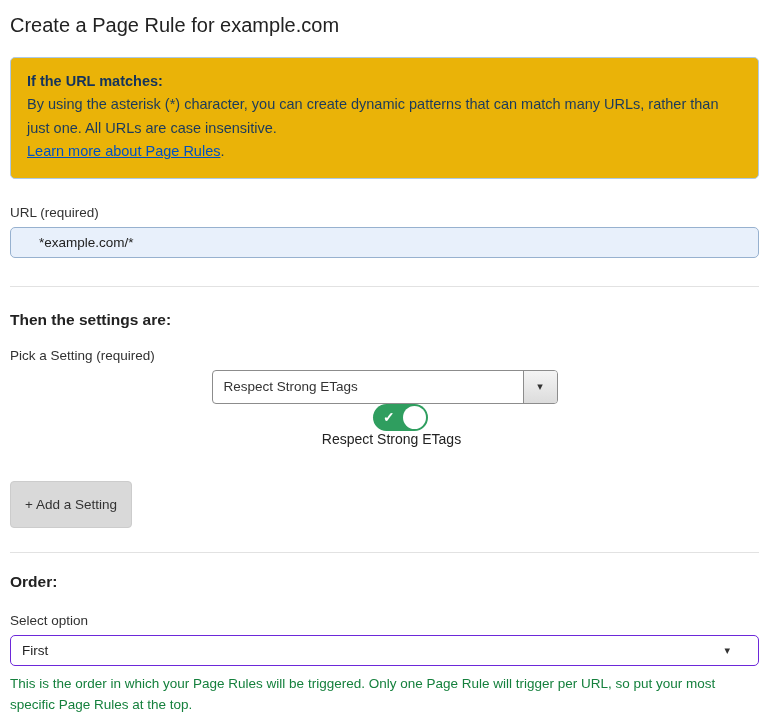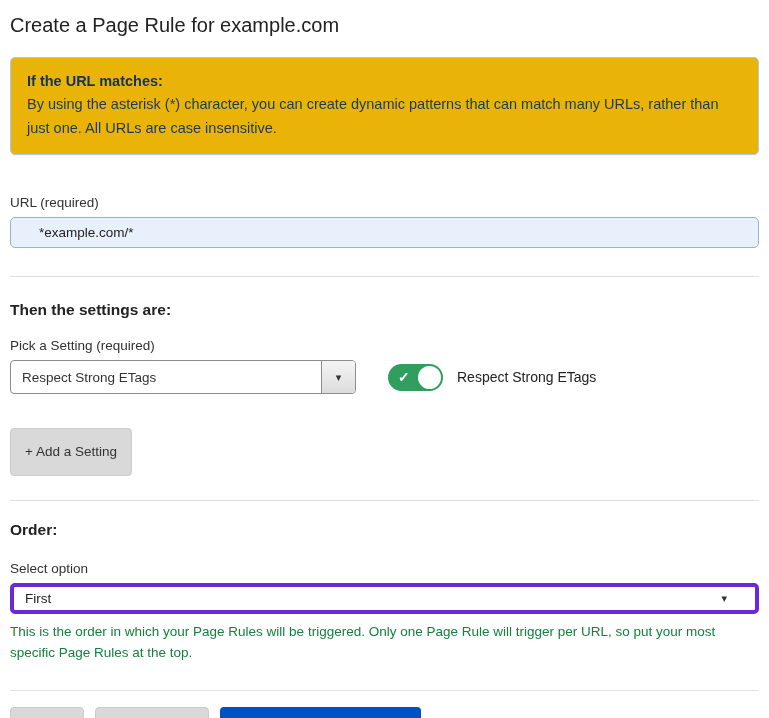--- a/index.html
+++ b/index.html
@@ -31,21 +31,21 @@
     color: #14335b;
   }
   .info-box a {
     color: #0051c3;
     text-decoration: underline;
     cursor: pointer;
   }
   .field-label {
     font-size: 13.5px;
     color: #313131;
-    margin-top: 40px;
+    margin-top: 26px;
     margin-bottom: 7px;
   }
   .url-input {
     width: 100%;
     height: 31px;
     background: #e8f0fb;
     border: 1px solid #97b1cf;
     border-radius: 5px;
     padding: 0 28px;
     font-family: "Liberation Sans", sans-serif;
@@ -59,20 +59,21 @@
   }
   .section-heading {
     font-size: 15.5px;
     font-weight: bold;
     color: #222222;
   }
   .setting-row {
     display: flex;
     align-items: center;
     margin-top: 2px;
+    flex-direction: column;
   }
   .setting-select {
     display: flex;
     align-items: stretch;
     width: 346px;
     height: 34px;
     border: 1px solid #8c8c8c;
     border-radius: 4px;
     background: #ffffff;
     cursor: pointer;
@@ -149,21 +150,21 @@
     background: #0051c3;
     color: #ffffff;
   }
   .add-setting-btn { margin-top: 34px; padding: 16px 14px; }
   .order-select {
     display: flex;
     align-items: center;
     justify-content: space-between;
     width: 100%;
     height: 31px;
-    border: 4px solid #6d28d9;
+    border: 1px solid #6d28d9;
     border-radius: 5px;
     background: #ffffff;
     padding: 0 28px 0 11px;
     font-size: 13.5px;
     color: #222222;
     cursor: pointer;
   }
   .order-select .caret {
     font-size: 11px;
     color: #333333;
@@ -186,20 +187,21 @@
 </head>
 <body>
 
 
 
 <h1 class="page-title">Create a Page Rule for example.com</h1>
 
 <div class="info-box">
   <div class="info-heading">If the URL matches:</div>
   <div class="info-body">By using the asterisk (*) character, you can create dynamic patterns that can match many URLs, rather than just one. All URLs are case insensitive.</div>
+  <div><a>Learn more about Page Rules</a><span>.</span></div>
 </div>
 
 <div class="field-label">URL (required)</div>
 <input class="url-input" type="text" value="*example.com/*" style="">
 
 <hr class="divider">
 
 <div class="section-heading">Then the settings are:</div>
 
 <div class="field-label" style="margin-top:19px;">Pick a Setting (required)</div>

